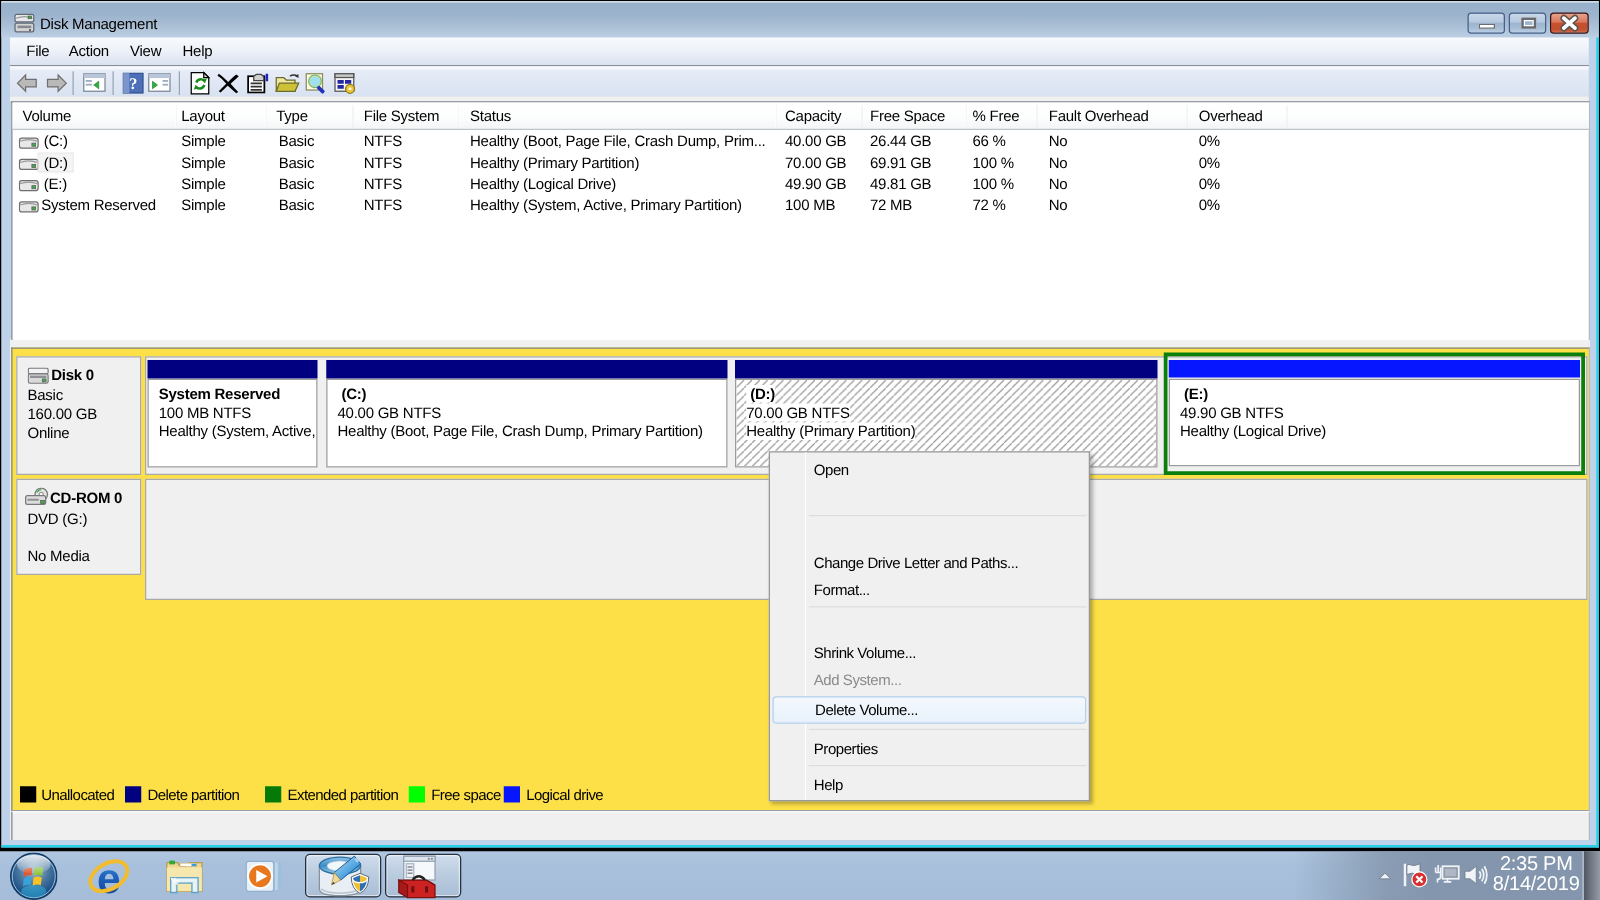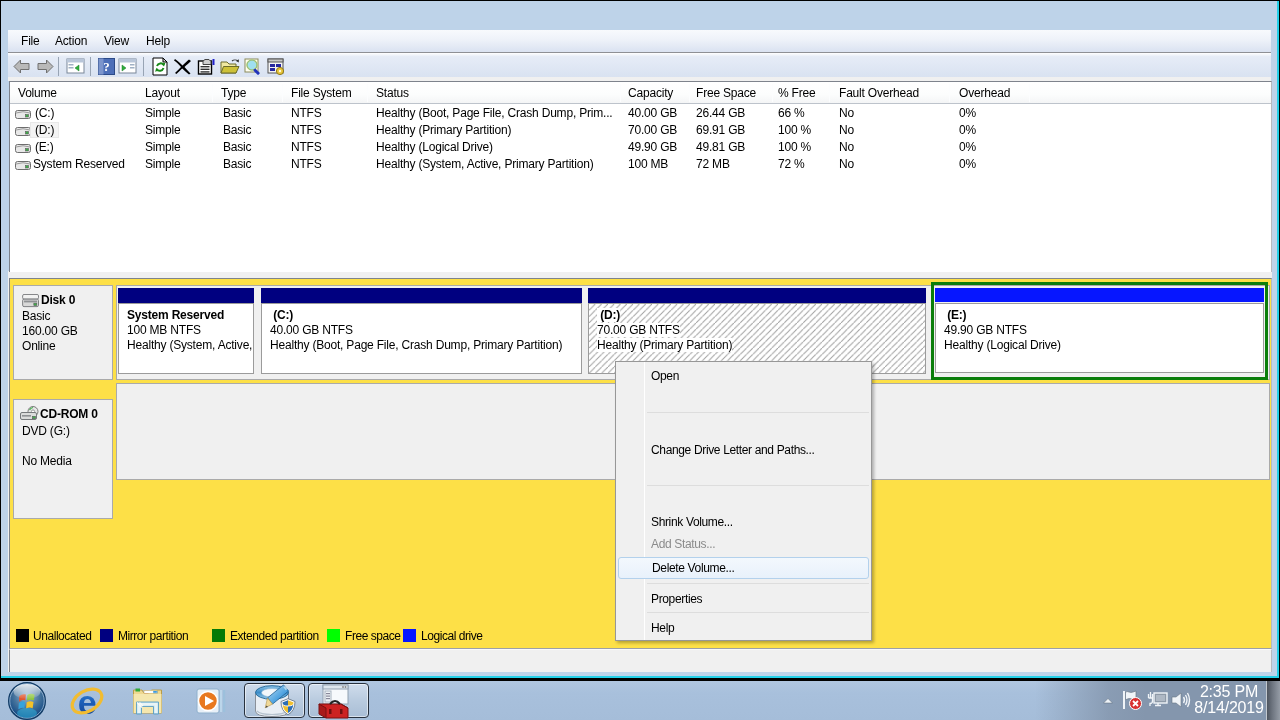--- a/index.html
+++ b/index.html
@@ -117,20 +117,43 @@
     <rect x="12.5" y="10.3" width="3" height="2.4" fill="#3fae49" stroke="#5a5a5a" stroke-width="0.6"></rect>
   </g>
 </defs>
 </svg>
 
 <div id="frame">
  <div id="frame-inner">
   <div id="edge-cyan-r"></div>
   <div id="edge-cyan-b"></div>
 
+  <div id="titlebar">
+    <svg class="abs" style="left:10px;top:9px" width="18" height="18" viewBox="0 0 18 18">
+      <rect x="1" y="1.5" width="15" height="6" rx="1.5" fill="#e9e9e9" stroke="#5f6a76"></rect>
+      <path d="M2 4.5 Q8.5 2 15 4.5" fill="none" stroke="#9a9a9a"></path>
+      <rect x="11.5" y="2.8" width="2.6" height="2.2" fill="#3fae49" stroke="#4a4a4a" stroke-width="0.5"></rect>
+      <rect x="1" y="8.5" width="15" height="7" rx="1.5" fill="#d3d3d3" stroke="#5f6a76"></rect>
+      <rect x="3" y="10.5" width="11" height="2" fill="#86898d"></rect>
+      <circle cx="13" cy="14" r="0.9" fill="#555"></circle>
+    </svg>
+    <div id="title-text">Disk Management</div>
+    <div class="capbtn" id="btn-min">
+          <div class="minglyph"></div>
+        </div>
+    <div class="capbtn" id="btn-max">
+          <div class="maxglyph"></div>
+        </div>
+    <div class="capbtn" id="btn-close">
+      <svg width="29" height="15" viewBox="0 0 29 15" style="position:absolute;left:0;top:0">
+        <path d="M10 3.5 L19 11.5 M19 3.5 L10 11.5" stroke="#5c5650" stroke-width="5.4" stroke-linecap="round"></path>
+        <path d="M10 3.5 L19 11.5 M19 3.5 L10 11.5" stroke="#ffffff" stroke-width="3" stroke-linecap="round"></path>
+      </svg>
+    </div>
+  </div>
 
   <div id="menubar">
     <span style="left:13px">File</span>
     <span style="left:47px">Action</span>
     <span style="left:96px">View</span>
     <span style="left:138px">Help</span>
   </div>
 
   <div id="tbstrip"></div>
   <div id="toolbar">
@@ -331,56 +354,57 @@
         </div>
       </div>
       <div class="part" style="left:814px;top:-4px;width:337px;height:98px;border:3px solid #0b7e0b">
         <div class="pbar" style="left:1px;right:1px;top:3px;height:14px;background:#0616ff"></div>
         <div class="pbody" style="left:1px;right:1px;top:18px;bottom:4px">
           <b>&nbsp;(E:)</b><br>49.90 GB NTFS<br>Healthy (Logical Drive)
         </div>
       </div>
     </div>
 
-    <div class="labelcell" style="top:120px;height:120px">
+    <div class="labelcell" style="top:104px;height:77px">
       <svg class="abs" style="left:6px;top:6px" width="22" height="17" viewBox="0 0 22 17">
             <use href="#cdrom"></use>
           </svg>
       <div class="abs" style="left:26px;top:7px;font-weight:bold">CD-ROM 0</div>
       <div class="abs" style="left:8px;top:24px">DVD (G:)</div>
       <div class="abs" style="left:8px;top:54px">No Media</div>
     </div>
     <div class="rowarea" style="top:104px;height:97px"></div>
 
     <div id="legend">
       <div class="lsq" style="left:6px;background:#000000"></div>
           <div class="ltx" style="left:23px">Unallocated</div>
       <div class="lsq" style="left:90px;background:#000080"></div>
-          <div class="ltx" style="left:108px">Mirror partition</div>
+          <div class="ltx" style="left:108px">Delete partition</div>
       <div class="lsq" style="left:202px;background:#067a06"></div>
           <div class="ltx" style="left:220px">Extended partition</div>
       <div class="lsq" style="left:317px;background:#00ff00"></div>
           <div class="ltx" style="left:335px">Free space</div>
       <div class="lsq" style="left:393px;background:#0616ff"></div>
           <div class="ltx" style="left:411px">Logical drive</div>
     </div>
   </div>
 
   <div id="statusbar"></div>
  </div>
 </div>
 
 <div id="cmenu">
   <div class="gutter"></div>
   <div class="mi" style="top:3px">Open</div>
   <div class="msep" style="top:50px"></div>
   <div class="mi" style="top:77px">Change Drive Letter and Paths...</div>
+  <div class="mi" style="top:99px">Format...</div>
   <div class="msep" style="top:123px"></div>
   <div class="mi" style="top:149px">Shrink Volume...</div>
-  <div class="mi dis" style="top:171px">Add Status...</div>
+  <div class="mi dis" style="top:171px">Add System...</div>
   <div class="mi hl" style="top:195px">Delete Volume...</div>
   <div class="msep" style="top:221px"></div>
   <div class="mi" style="top:226px">Properties</div>
   <div class="msep" style="top:250px"></div>
   <div class="mi" style="top:255px">Help</div>
 </div>
 
 <div id="taskbar">
   <div id="traybg"></div>
   <div id="showdesk"></div>

